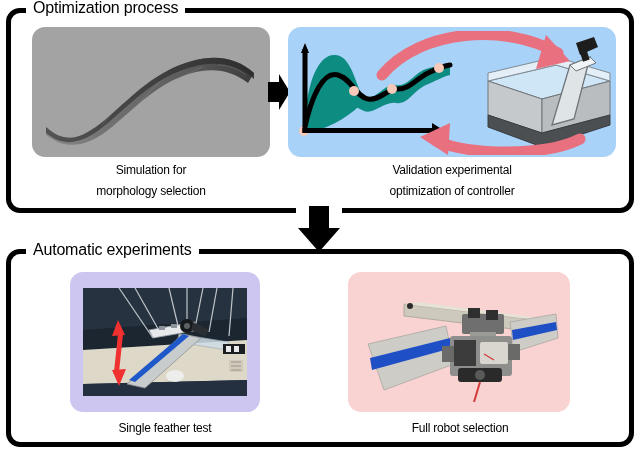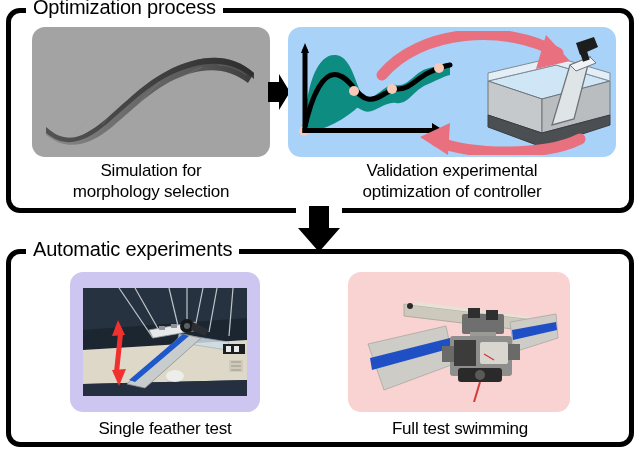--- a/index.html
+++ b/index.html
@@ -6,27 +6,27 @@
   body{width:640px;height:453px;position:relative;overflow:hidden;
        font-family:"Liberation Sans","DejaVu Sans",sans-serif;color:#000;}
 
   
   .panel{position:absolute;border:5px solid #000;border-radius:14px;background:#fff;box-sizing:border-box;}
   #panel-optimization{left:6px;  top:8px;   width:628px; height:205px;}
   #panel-validation  {left:6px;  top:249px; width:628px; height:198px;}
 
   
   .panel-title{position:absolute;background:#fff;padding:0 7px;
-               font-size:20px;line-height:17.5px;white-space:nowrap;letter-spacing:-0.2px;}
+               font-size:16px;line-height:17.5px;white-space:nowrap;letter-spacing:-0.2px;}
   #optimization-title{left:26px;top:-1px;}
   #validation-title  {left:26px;top:241px;}
 
   
   .card{position:absolute;border-radius:13px;overflow:hidden;}
-  .caption{position:absolute;text-align:center;font-size:17px;line-height:21px;
+  .caption{position:absolute;text-align:center;font-size:12px;line-height:21px;
            letter-spacing:-0.2px;white-space:pre-line;}
 
   
   #card-simulation{left:32px;top:27px;width:238px;height:130px;background:#a3a3a3;}
   #caption-simulation{left:22px;top:160px;width:258px;}
 
   
   #card-controller{left:288px;top:27px;width:328px;height:130px;background:#a8d2f8;}
   #caption-controller{left:288px;top:160px;width:328px;}
 
@@ -241,13 +241,13 @@
       <rect x="100" y="86" width="44" height="14" rx="3" fill="#2a2a2a"></rect>
       <circle cx="122" cy="93" r="5" fill="#5a5a58"></circle>
       <rect x="84" y="64" width="12" height="16" fill="#6a6a68"></rect>
       <rect x="150" y="62" width="12" height="16" fill="#6a6a68"></rect>
 
       <path d="M122,100 L116,120" stroke="#d23a3a" stroke-width="2" fill="none"></path>
       <path d="M126,72 L136,78" stroke="#d23a3a" stroke-width="1.4" fill="none"></path>
     </svg>
   </div>
 </div>
-<div class="caption" id="caption-robot">Full test swimming</div>
+<div class="caption" id="caption-robot">Full robot selection</div>
 
 </body></html>

